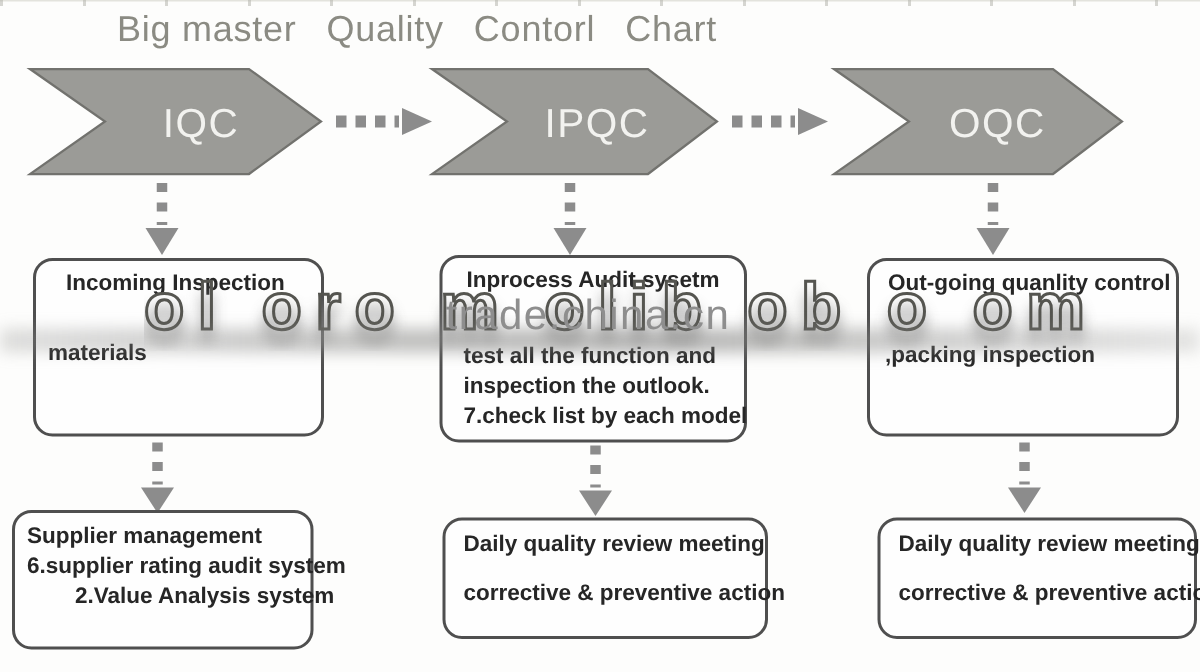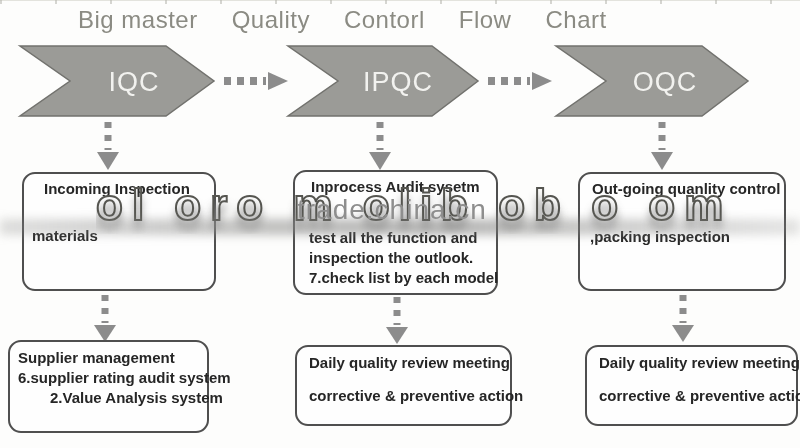--- a/index.html
+++ b/index.html
@@ -16,21 +16,21 @@
   
   .top-ruler{
     position:absolute;left:0;top:0;width:800px;height:4px;
     background:
       repeating-linear-gradient(90deg, rgba(150,150,140,.55) 0 2px, transparent 2px 55px),
       linear-gradient(#d9d9d0,#d9d9d0) 0 0/800px 1px no-repeat;
     opacity:.7;
   }
   .title-row{
     position:absolute;left:78px;top:6px;
-    display:flex;gap:34px;
+    display:flex;gap:20px;
     font-size:24px;line-height:28px;
     color:#8b8b83;letter-spacing:.5px;
     white-space:nowrap;
   }
   .diagram-svg{position:absolute;left:0;top:0;z-index:1;}
 
   .pbox{
     position:absolute;
     border:2px solid #4f4f4f;border-radius:13px;
     background:#fefefe;
@@ -80,21 +80,20 @@
 <body>
 
 <div class="canvas">
 
   <div class="top-ruler"></div>
 
   <div class="title-row">
     <span>Big master</span>
     <span>Quality</span>
     <span>Contorl</span>
-    <span>Flow</span>
     <span>Chart</span>
   </div>
 
   <svg class="diagram-svg" width="800" height="448" viewBox="0 0 800 448">
 
     <polygon points="20,46 166,46 214,81 166,116 20,116 70,81" fill="#9b9b97" stroke="#72726e" stroke-width="1.5"></polygon>
     <polygon points="288,46 432,46 478,81 432,116 288,116 338,81" fill="#9b9b97" stroke="#72726e" stroke-width="1.5"></polygon>
     <polygon points="556,46 702,46 748,81 702,116 556,116 606,81" fill="#9b9b97" stroke="#72726e" stroke-width="1.5"></polygon>
 
     <text x="134" y="91" text-anchor="middle" font-size="27" letter-spacing="1" fill="#f2f2ef" font-family="Liberation Sans, sans-serif">IQC</text>

